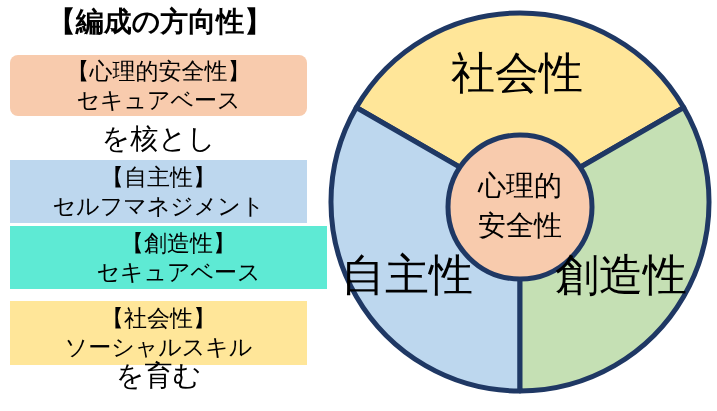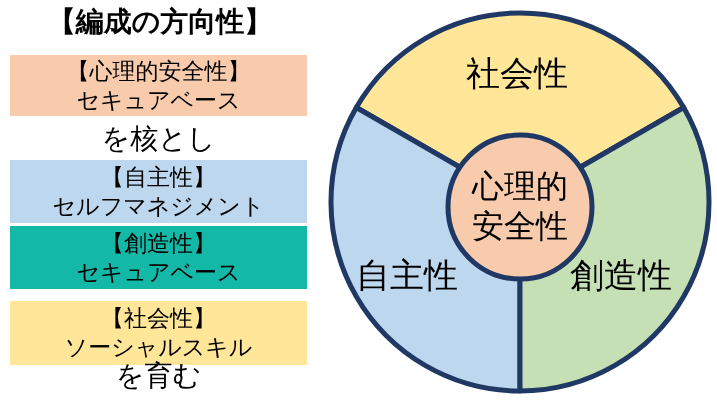--- a/index.html
+++ b/index.html
@@ -17,45 +17,45 @@
     left: 10px; top: 0px; width: 300px; height: 45px;
     font-size: 28px; line-height: 44px; font-weight: 700;
     text-align: center; white-space: nowrap;
   }
   .box {
     left: 10px; width: 297px;
     display: flex; flex-direction: column; justify-content: center;
     text-align: center;
     font-size: 23px; line-height: 29px; font-weight: 500;
   }
-  .box-1 { top: 55px;  height: 61px; }
+  .box-1 { top: 55px;  height: 61px; border-radius: 8px; }
   .box-2 { top: 160px; height: 63px; }
   .box-3 { top: 226px; height: 63px; }
   .box-4 { top: 293px; height: 64px; margin-top: 8px; }
   .connector {
     left: 10px; width: 297px;
     text-align: center;
     font-size: 28px; line-height: 36px; font-weight: 500;
     white-space: nowrap;
   }
   .connector-1 { top: 121px; }
   .connector-2 { top: 358px; }
   .diagram-svg { left: 0; top: 0; }
   .seg-label {
     width: 160px; text-align: center;
-    font-size: 34px; line-height: 36px; font-weight: 500;
+    font-size: 44px; line-height: 36px; font-weight: 500;
     white-space: nowrap;
   }
   .seg-label-top    { left: 437px; top: 55px; }
   .seg-label-left   { left: 327px; top: 257px; }
   .seg-label-right  { left: 541px; top: 257px; }
   .center-label {
     left: 440px; top: 166px; width: 160px;
     text-align: center;
-    font-size: 32px; line-height: 40px; font-weight: 500;
+    font-size: 28px; line-height: 40px; font-weight: 500;
     white-space: nowrap;
   }
 </style>
 </head>
 <body>
 
 <div class="canvas">
 
   <div class="abs title">【編成の方向性】</div>
 
@@ -64,21 +64,21 @@
     <div>セキュアベース</div>
   </div>
 
   <div class="abs box box-2" style="background-color: rgb(189, 215, 238);">
     <div>【自主性】</div>
     <div>セルフマネジメント</div>
   </div>
 
   <div class="abs connector connector-1">を核とし</div>
 
-  <div class="abs box box-3" style="background-color: #14b8a6;">
+  <div class="abs box box-3" style="background-color: #5eead4; padding-left: 20px;">
     <div>【創造性】</div>
     <div>セキュアベース</div>
   </div>
 
   <div class="abs box box-4" style="background-color: rgb(255, 230, 153);">
     <div>【社会性】</div>
     <div>ソーシャルスキル</div>
   </div>
 
   <div class="abs connector connector-2">を育む</div>

